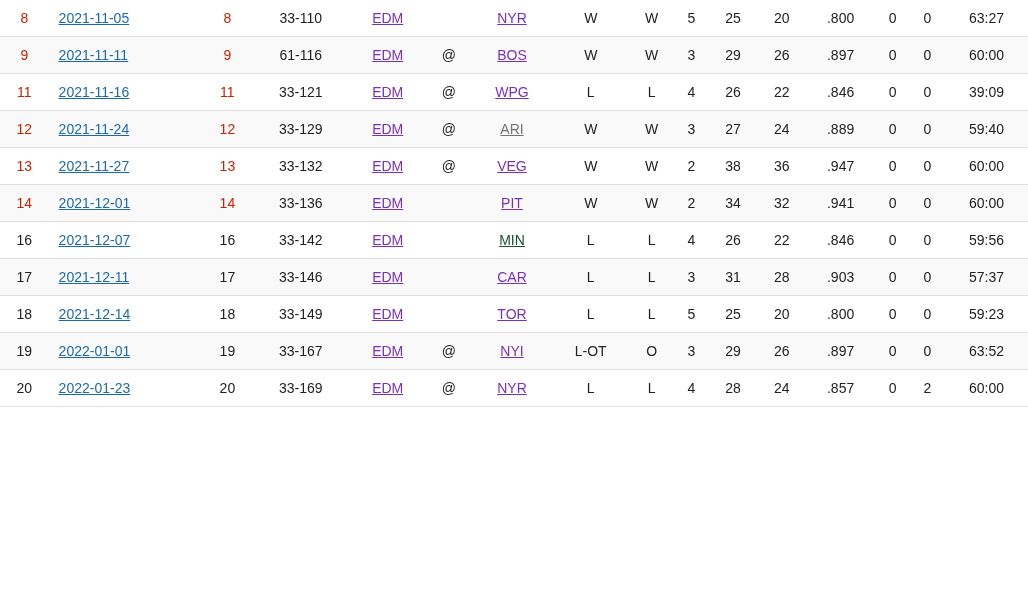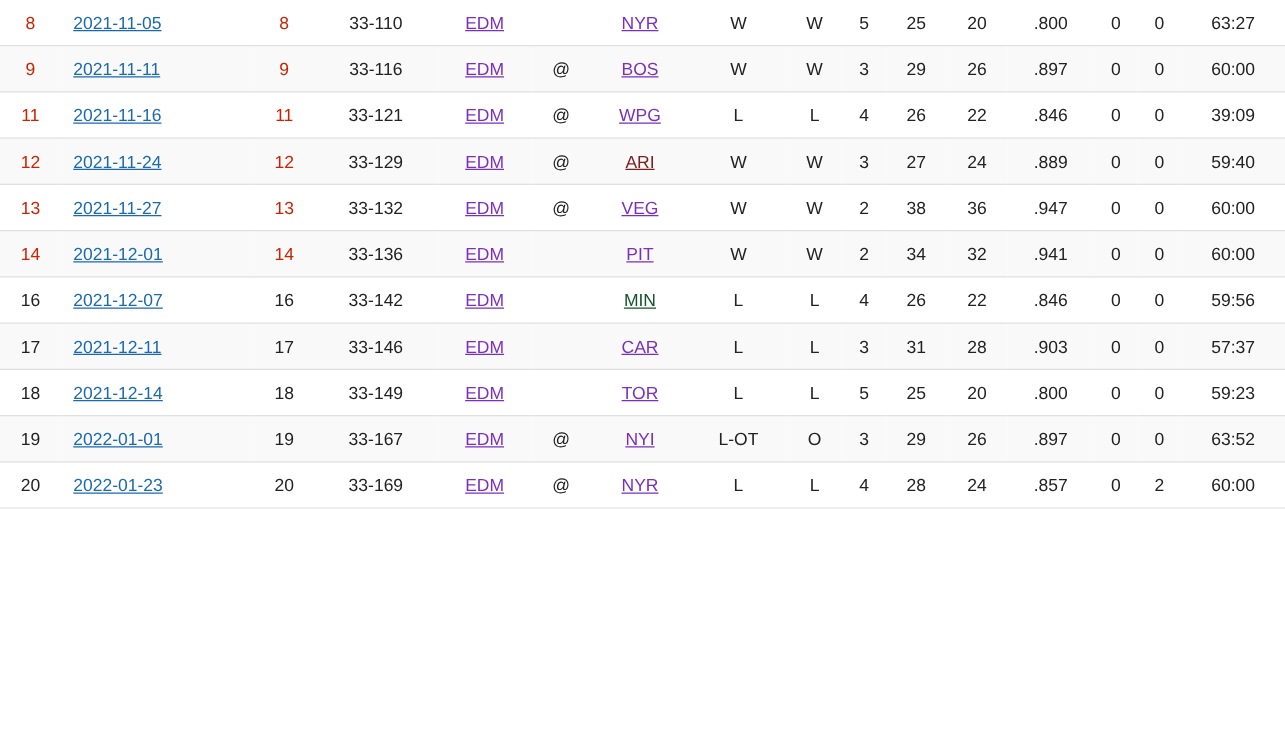--- a/index.html
+++ b/index.html
@@ -53,21 +53,21 @@
     <td>20</td>
     <td>.800</td>
     <td>0</td>
     <td>0</td>
     <td>63:27</td>
   </tr>
       <tr>
     <td style="color:#cc2200">9</td>
     <td><a href="#">2021-11-11</a></td>
     <td style="color:#cc2200">9</td>
-    <td>33-116</td>
+    <td>61-116</td>
     <td style="color:#7b2fbe"><a href="#" style="color:#7b2fbe">EDM</a></td>
     <td>@</td>
     <td style="color:#7b2fbe"><a href="#" style="color:#7b2fbe">BOS</a></td>
     <td>W</td>
     <td>W</td>
     <td>3</td>
     <td>29</td>
     <td>26</td>
     <td>.897</td>
     <td>0</td>
@@ -92,21 +92,21 @@
     <td>0</td>
     <td>39:09</td>
   </tr>
       <tr>
     <td style="color:#cc2200">12</td>
     <td><a href="#">2021-11-24</a></td>
     <td style="color:#cc2200">12</td>
     <td>33-129</td>
     <td style="color:#7b2fbe"><a href="#" style="color:#7b2fbe">EDM</a></td>
     <td>@</td>
-    <td style="color:#7b2fbe"><a href="#" style="color:#7f1d1d">ARI</a></td>
+    <td style="color:#7b2fbe"><a href="#" style="color:#737373">ARI</a></td>
     <td>W</td>
     <td>W</td>
     <td>3</td>
     <td>27</td>
     <td>24</td>
     <td>.889</td>
     <td>0</td>
     <td>0</td>
     <td>59:40</td>
   </tr>

